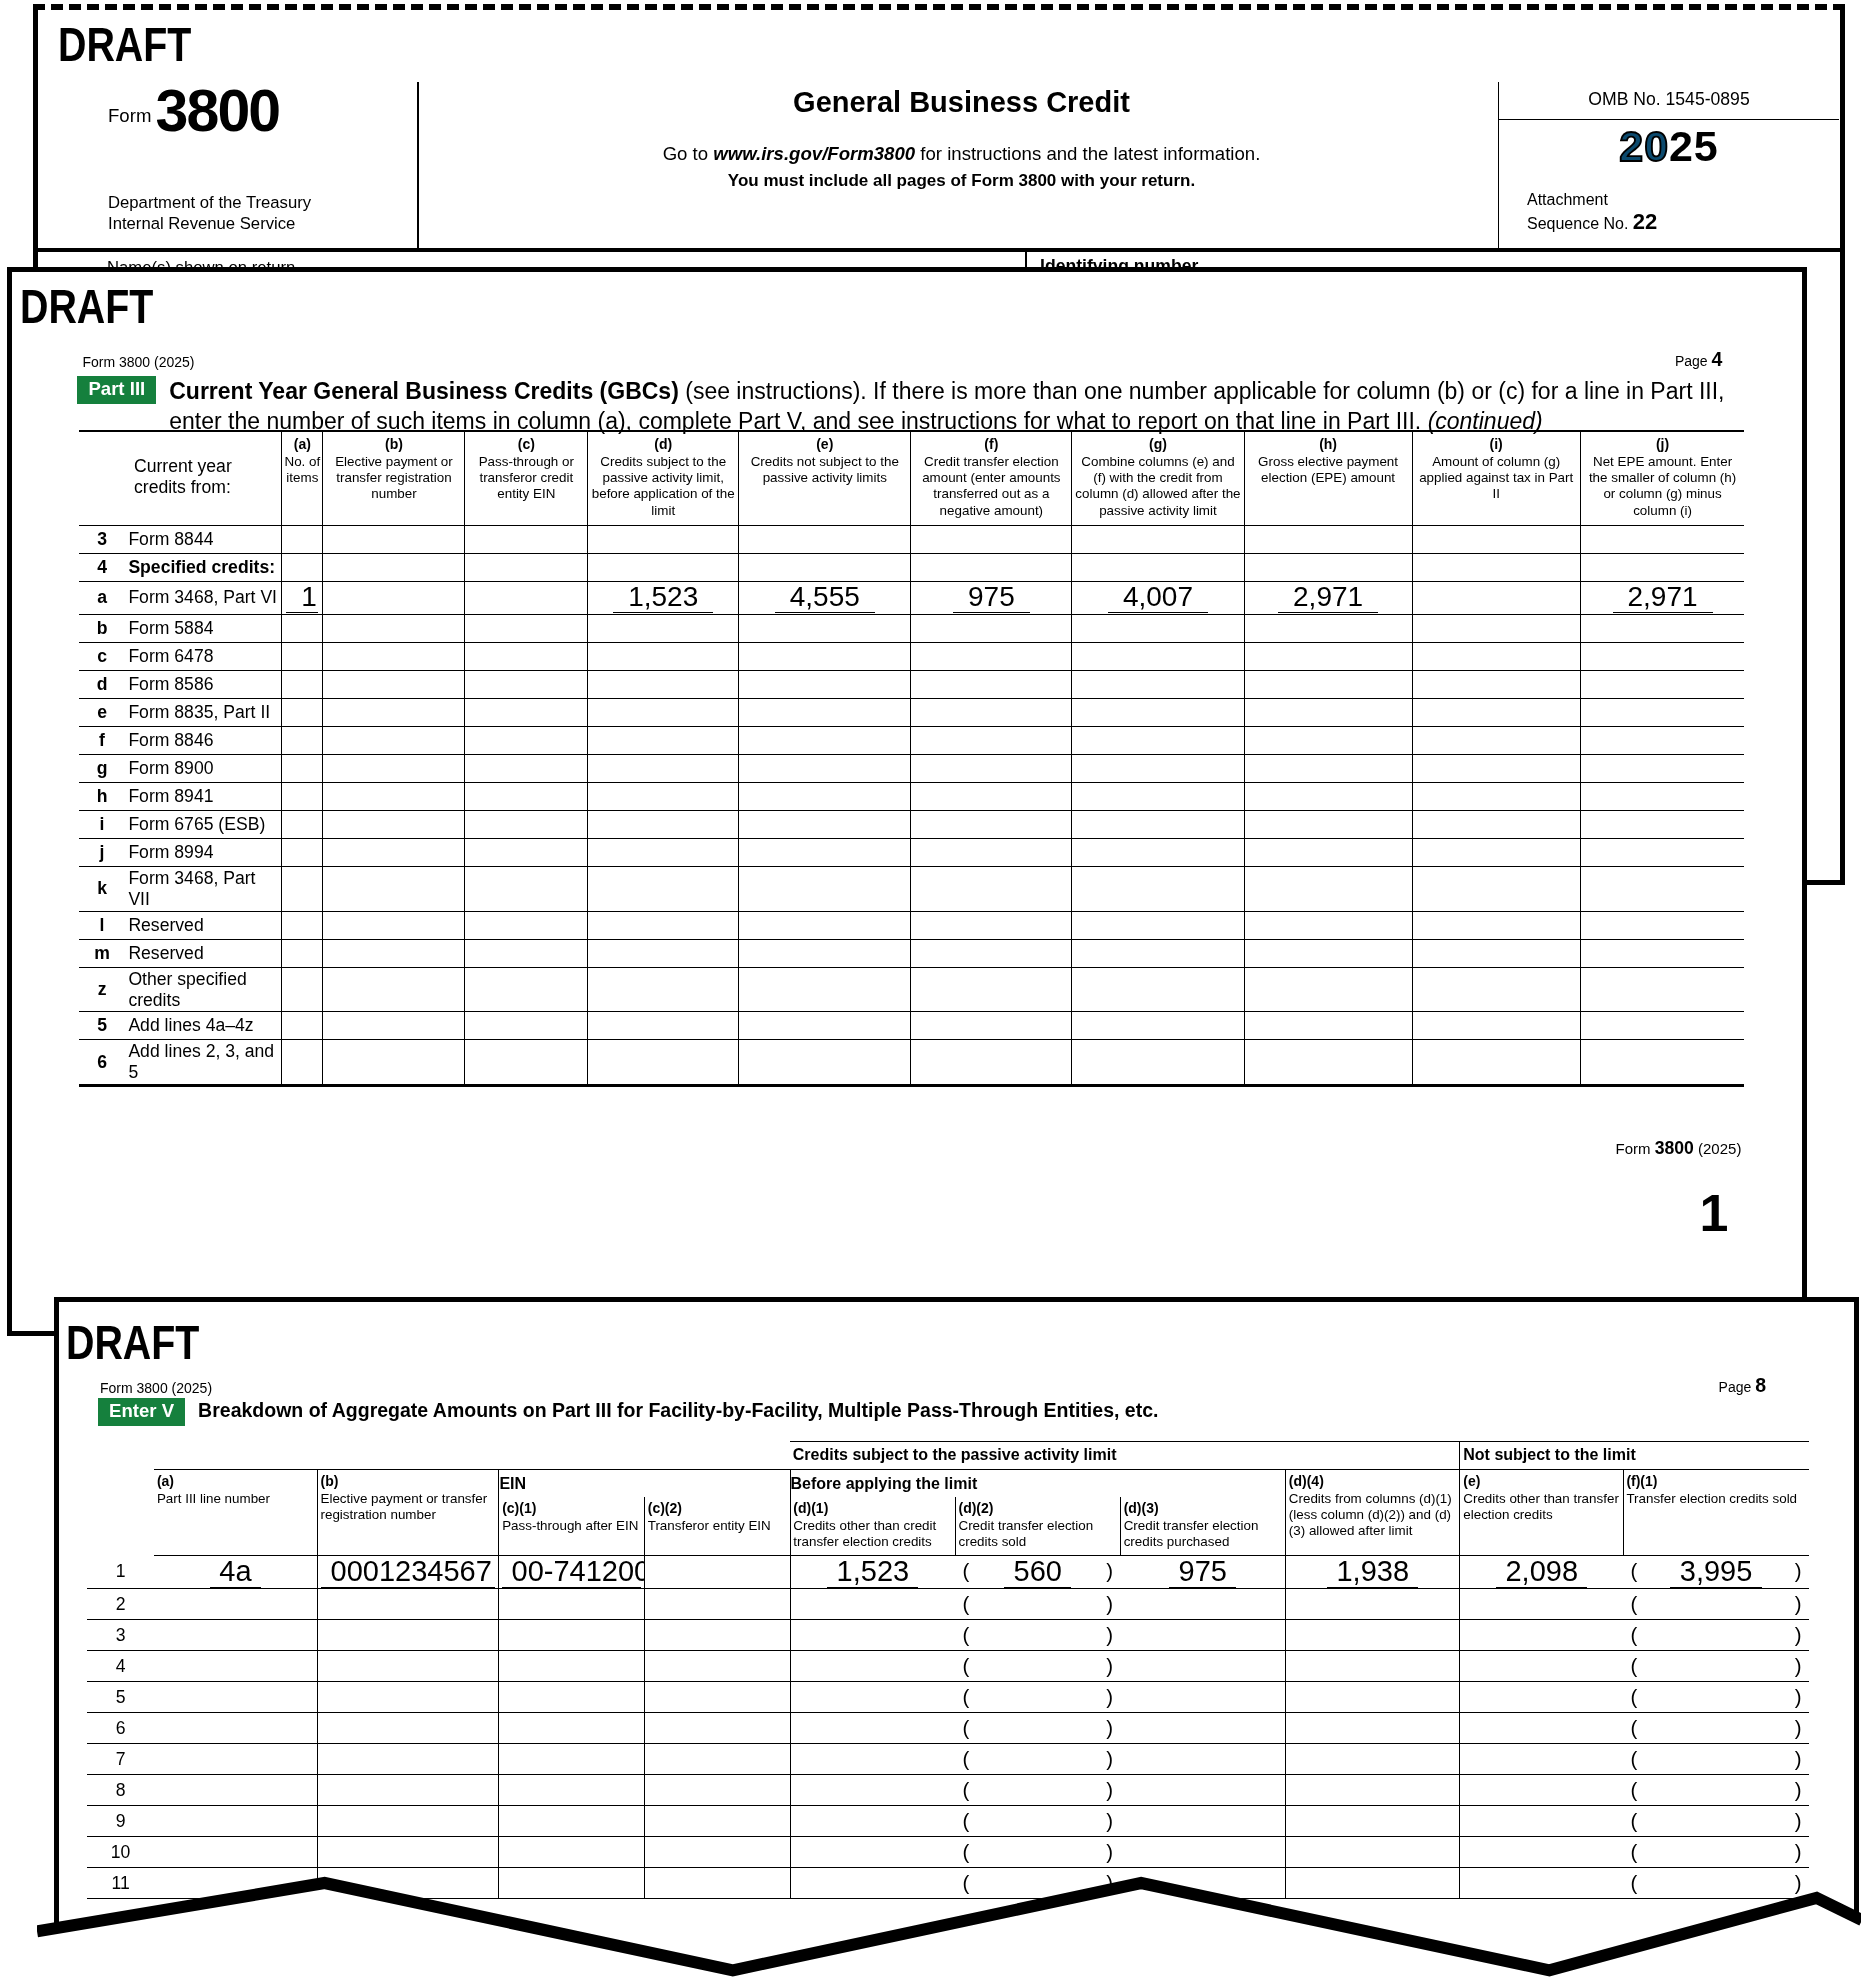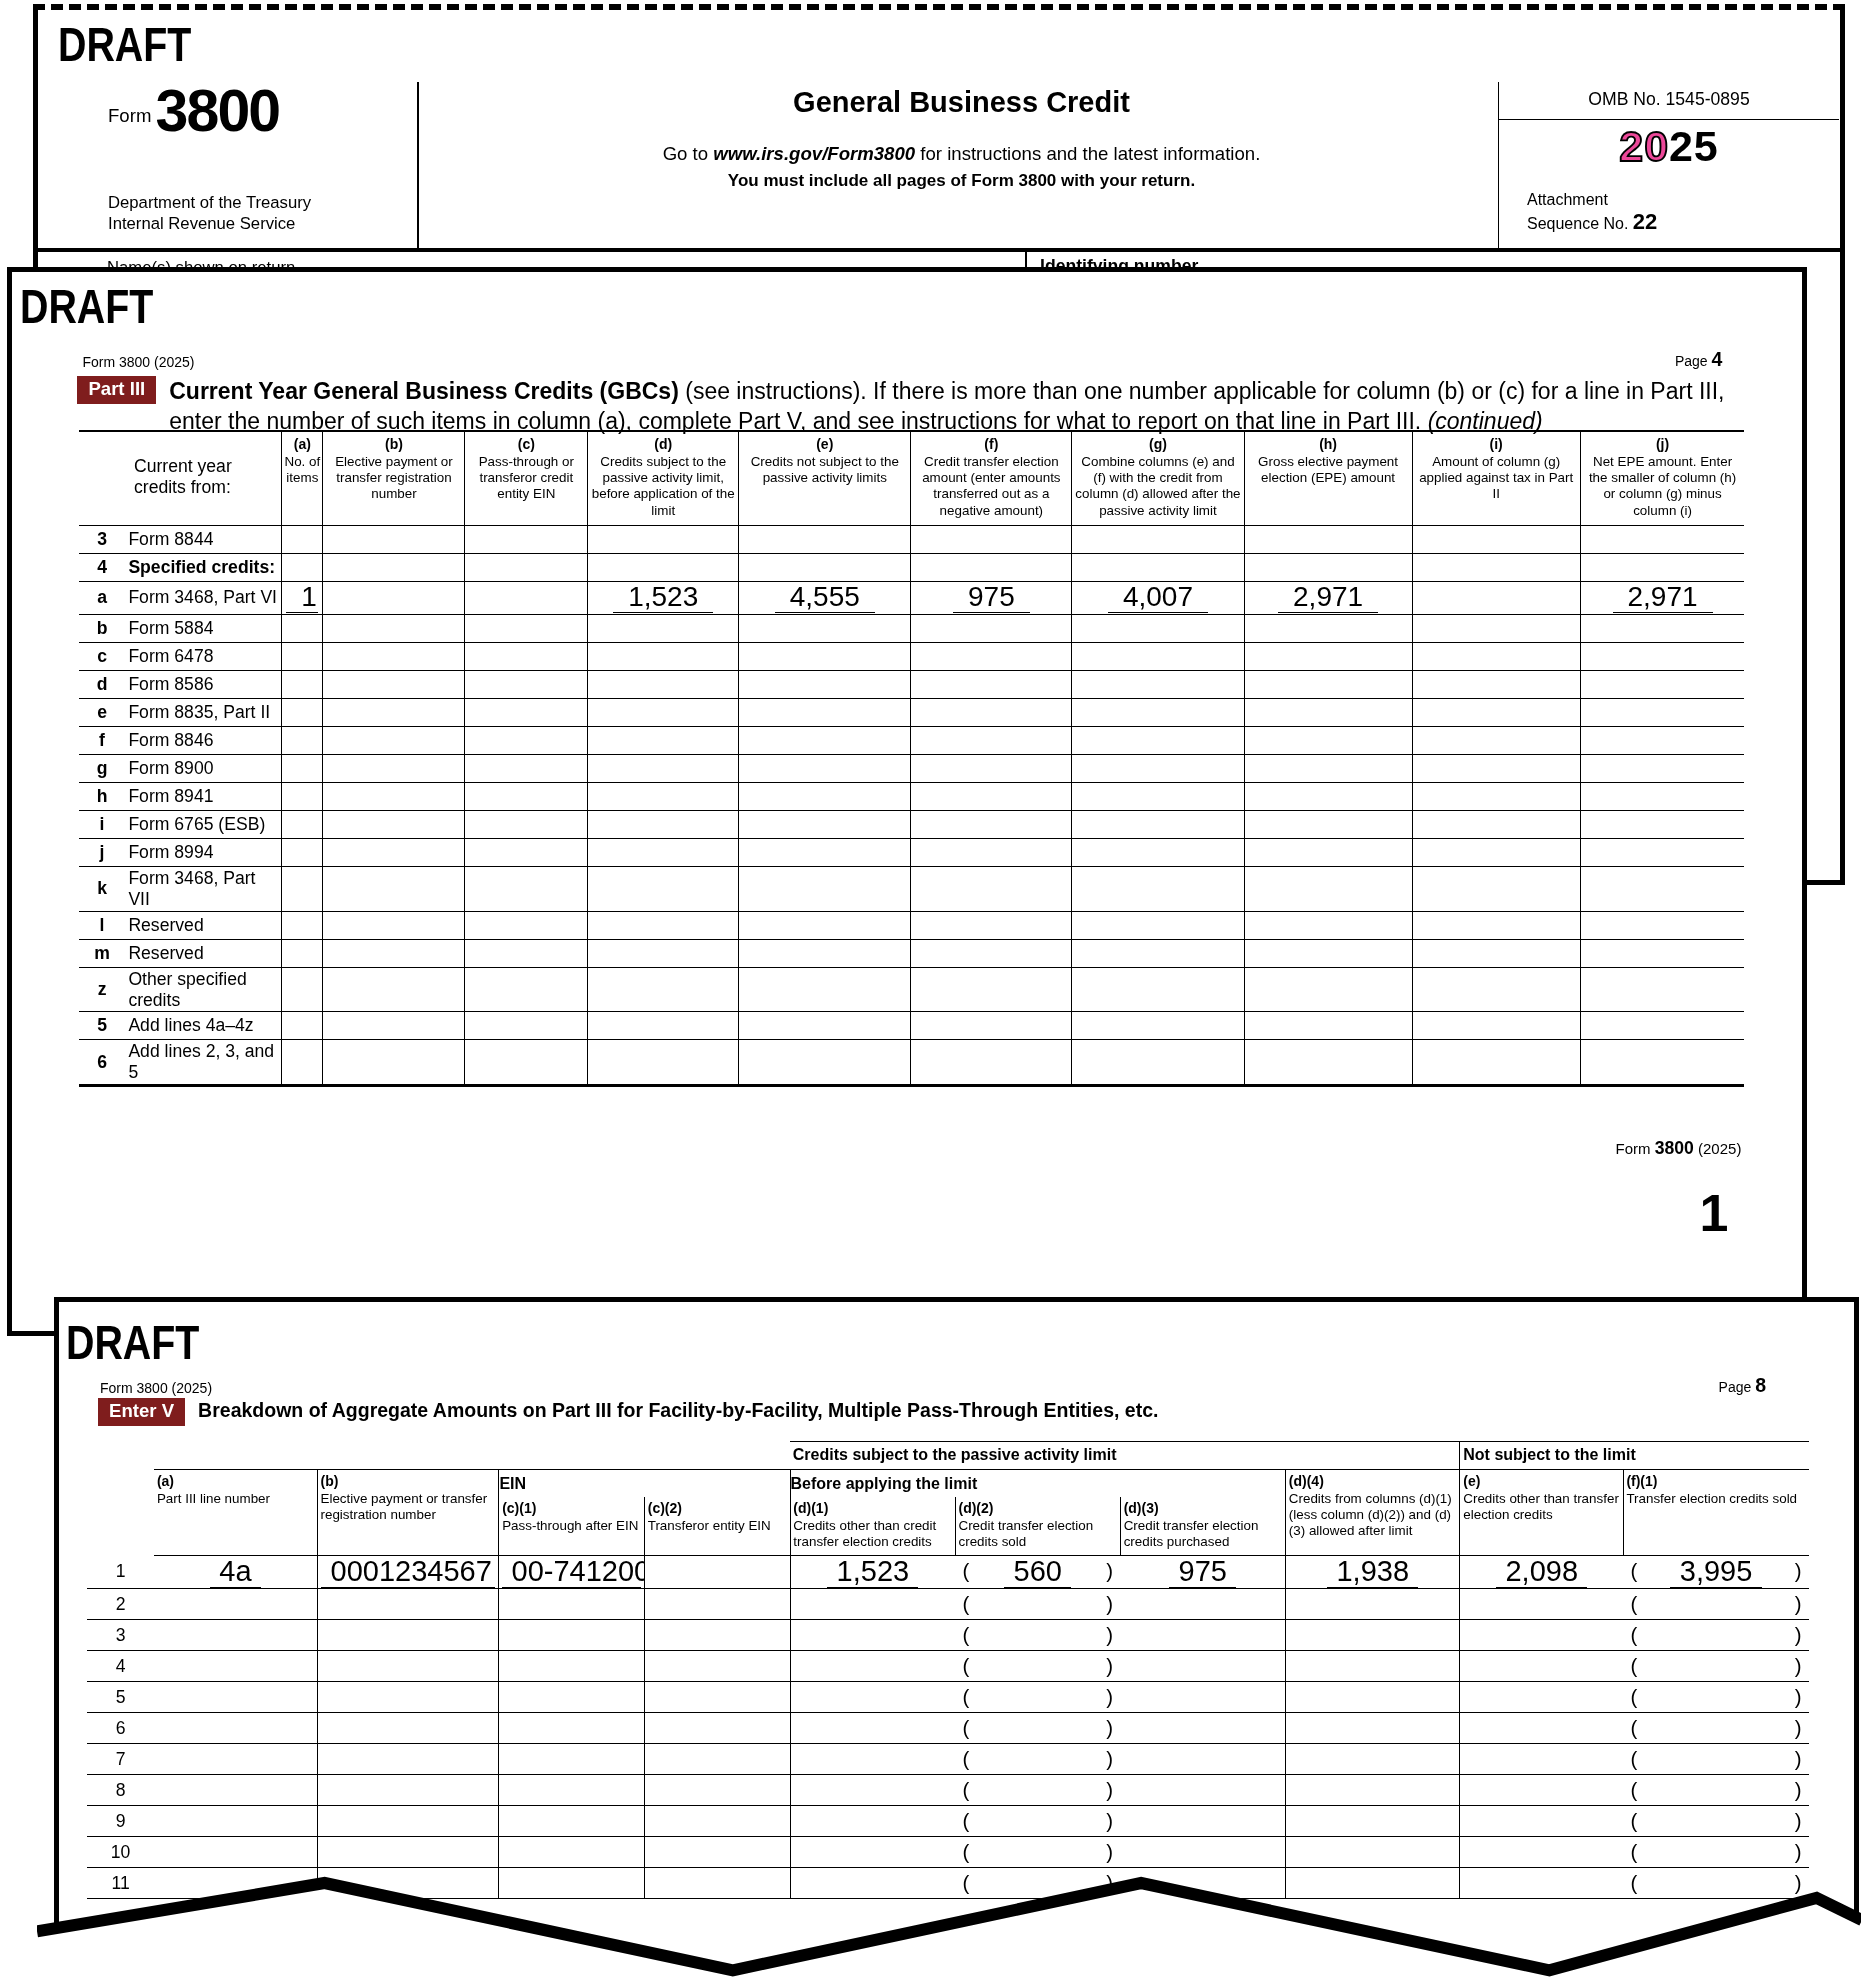--- a/index.html
+++ b/index.html
@@ -20,37 +20,37 @@
   .p1-dept { position:absolute; left:70px; top:182px; font-size:16.7px; line-height:1.3; }
   .p1-div { position:absolute; left:379px; top:72px; width:1.9px; height:169px; background:#000; }
   .p1-center { position:absolute; left:390px; width:1067px; top:76px; text-align:center; }
   .p1-title { font-size:29px; font-weight:bold; }
   .p1-goto { margin-top:24px; font-size:18.6px; }
   .p1-url { font-weight:bold; font-style:italic; }
   .p1-include { margin-top:6px; font-size:17px; font-weight:bold; }
   .p1-right { position:absolute; left:1460px; top:72px; width:341px; height:169px; border-left:1.9px solid #000; }
   .p1-omb { font-size:17.6px; text-align:center; padding:7.4px 0 9.3px; border-bottom:1.9px solid #000; }
   .p1-year { text-align:center; font-size:43px; font-weight:bold; letter-spacing:0.9px; padding-top:1.9px; }
-  .yr-outline { color:#ec4899; -webkit-text-stroke:1.9px #000; }
+  .yr-outline { color:#0c4a6e; -webkit-text-stroke:1.9px #000; }
   .p1-attach { font-size:16px; line-height:1.2; padding-left:28px; margin-top:19px; }
   .p1-attach-no { font-weight:bold; font-size:22px; }
   .p1-bottom { position:absolute; left:0; right:0; top:238px; height:640px; border-top:4.6px solid #000; }
   .p1-name { position:absolute; left:69px; top:6.5px; font-size:16.7px; }
   .p1-vline { position:absolute; left:987px; top:0; width:1.9px; height:74px; background:#000; }
   .p1-id { position:absolute; left:1002px; top:4.6px; font-size:17.6px; font-weight:bold; }
   
   .p4-draft { position:absolute; left:7.4px; top:7.4px; }
   .small-formline { position:absolute; font-size:14px; }
   .p4-formline { left:70px; top:82px; }
   .pageno { position:absolute; font-size:14px; }
   .pageno b { font-size:19.5px; }
   .p4-pageno { right:80px; top:76px; }
   .part-heading { position:absolute; display:flex; align-items:flex-start; }
   .p4-part { left:65px; right:56px; top:104px; }
-  .part-box { background:#7f1d1d; color:#fff; font-weight:bold; font-size:18.6px; padding:1.9px 11px 3.7px;
+  .part-box { background:#15803d; color:#fff; font-weight:bold; font-size:18.6px; padding:1.9px 11px 3.7px;
               margin-right:13px; white-space:nowrap; flex:0 0 auto; }
   .part-text { font-size:23px; line-height:1.32; }
   .p3-wrap { position:absolute; left:67px; right:58px; top:158px; }
   table.grid { width:100%; border-collapse:collapse; table-layout:fixed; }
   .p3 thead td { border-top:2.8px solid #000; border-bottom:1.9px solid #000; border-left:0.9px solid #000;
                  font-size:13.4px; line-height:1.22; text-align:center; vertical-align:top; padding:3.7px 1.9px 5.6px; }
   .p3 thead td:first-child, .p3 thead td.hdr-lbl { border-left:none; }
   .p3 thead td.hdr-lbl { text-align:left; vertical-align:middle; font-size:17.6px; padding-left:9.3px; }
   .key { display:block; font-weight:bold; font-size:14px; margin-bottom:0.9px; }
   .p3 tbody td { border-left:0.9px solid #000; border-bottom:0.9px solid #000; height:28px;

